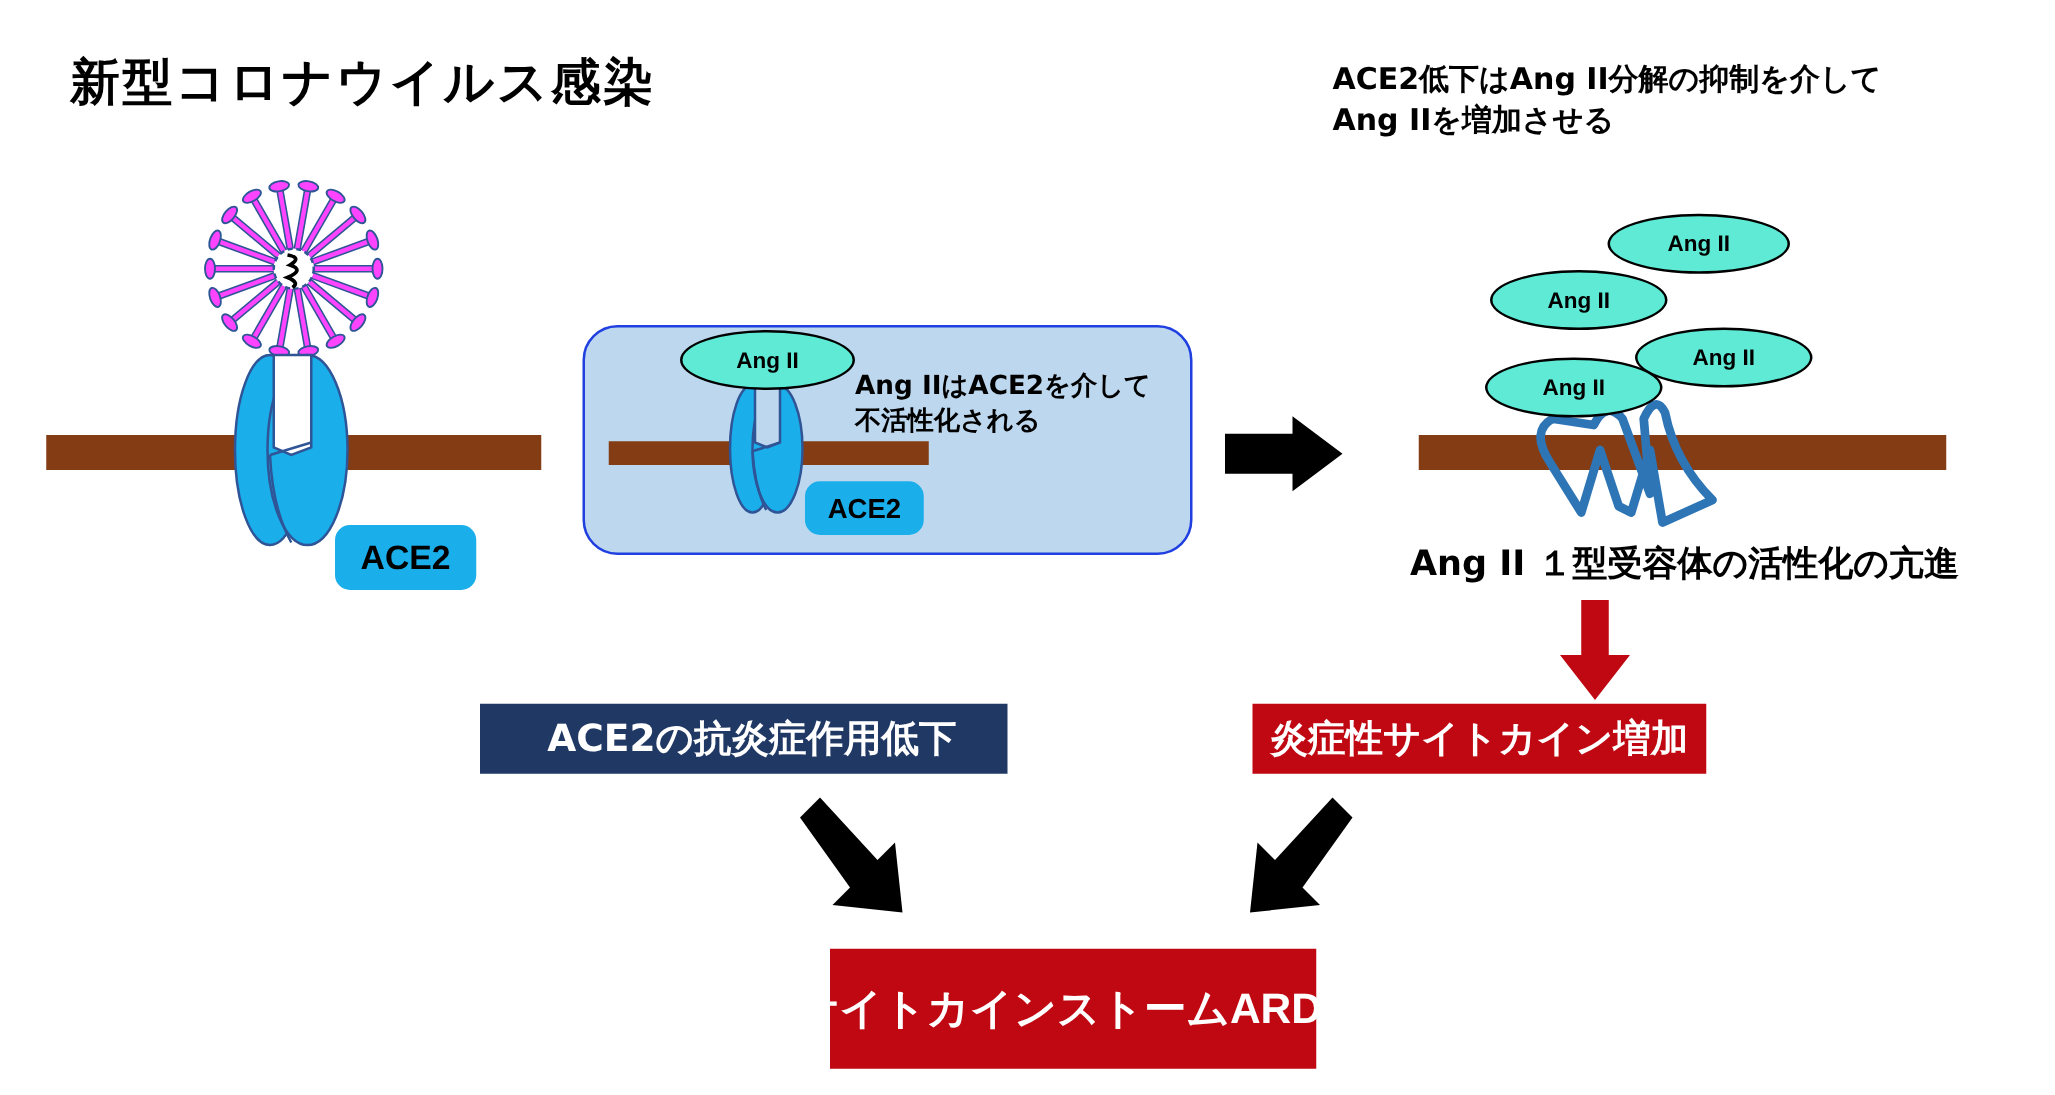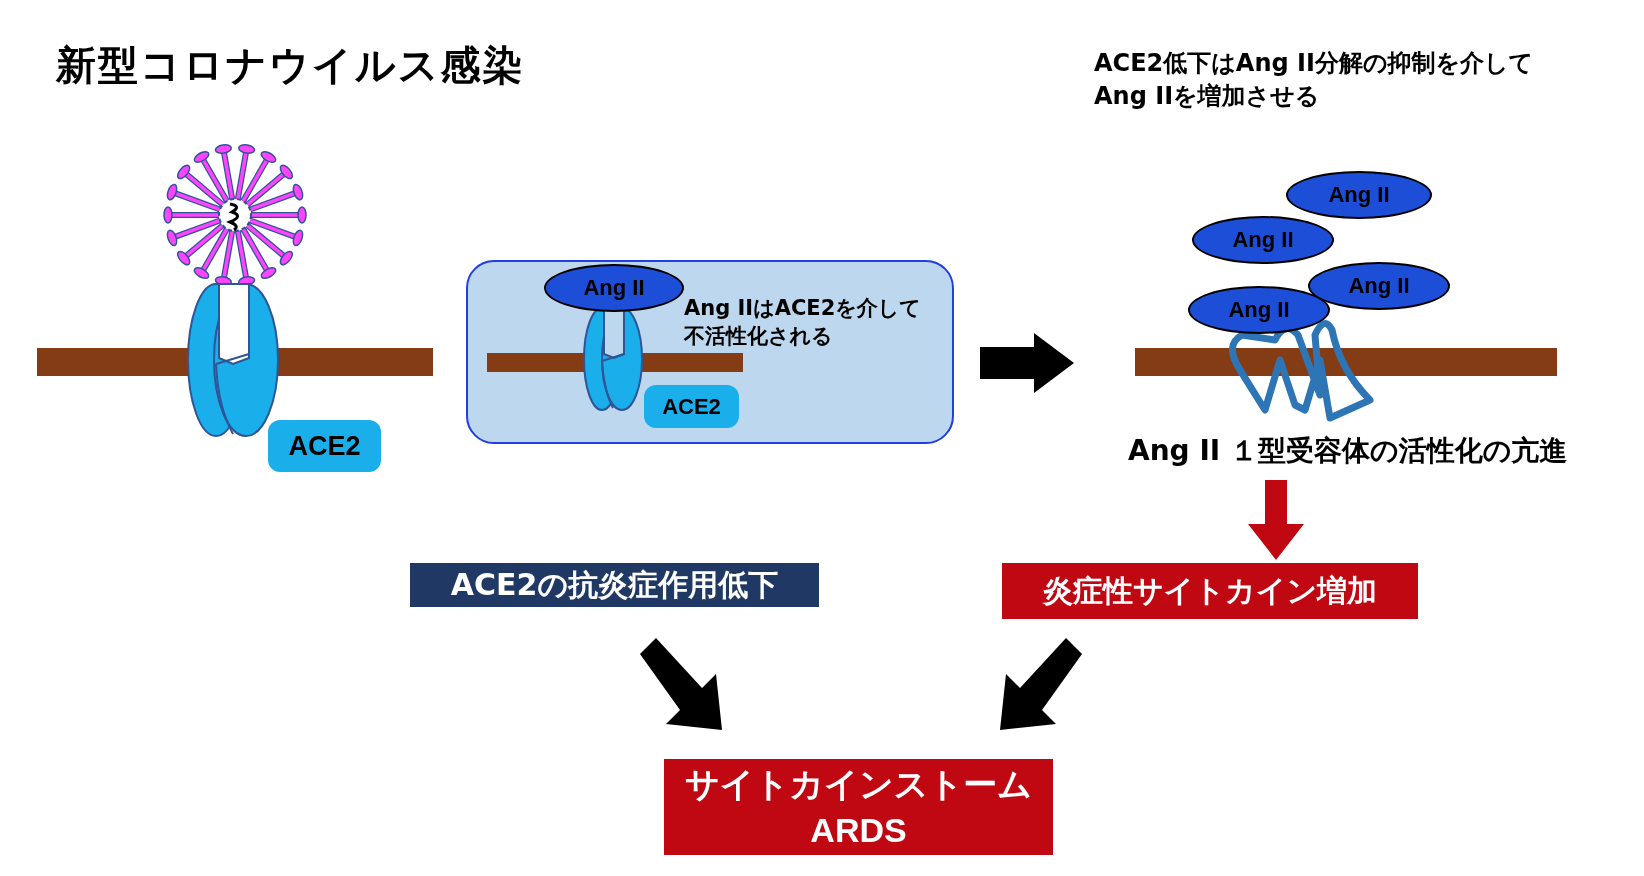--- a/index.html
+++ b/index.html
@@ -4,28 +4,28 @@
 <style>
   html, body { margin:0; padding:0; background:#ffffff; }
   body { width:1644px; height:876px; position:relative; overflow:hidden;
          font-family:"DejaVu Sans", "Liberation Sans", sans-serif; color:#000; }
   .abs { position:absolute; }
   .title { left:56px; top:38px; font-size:40px; font-weight:bold; letter-spacing:2px; white-space:nowrap; }
   .note { font-size:24px; font-weight:bold; line-height:33px; white-space:nowrap; }
   .membrane { background:#843c14; height:28px; }
   .label-ace2 { background:#1aaeeb; font-family:"Liberation Sans", sans-serif; font-weight:bold; font-size:27px;
                 display:flex; align-items:center; justify-content:center;border-radius:12px; }
-  .ang { background:#1d4ed8; border:2px solid #000; border-radius:50%;
+  .ang { background:#5eead4; border:2px solid #000; border-radius:50%;
          display:flex; align-items:center; justify-content:center;
-         font-family:"Liberation Sans", sans-serif; font-weight:bold; font-size:22px;text-align:right; }
+         font-family:"Liberation Sans", sans-serif; font-weight:bold; font-size:18px;text-align:right; }
   .panel { background:#bdd7ee; border:2px solid #1f3fe0; border-radius:28px; }
   .box { color:#fff; font-weight:bold; display:flex; align-items:center; justify-content:center; text-align:center; white-space:nowrap; }
   .box-blue { background:#203864; font-size:30px; }
   .box-red { background:#c00812; font-size:30px; }
-  .box-final { background:#c00812; font-size:34px; line-height:46px; flex-direction:column; }
+  .box-final { background:#c00812; font-size:34px; line-height:46px; flex-direction:row; }
   svg { position:absolute; overflow:visible; }
 </style>
 </head>
 <body>
 
 <div class="abs title">新型コロナウイルス感染</div>
 
 <div class="abs membrane" style="left:37px; top:348px; width:396px;"></div>
 
 <svg style="left:160px; top:140px;" width="150" height="150" viewBox="0 0 150 150" id="virus">
@@ -112,21 +112,21 @@
 <div class="abs label-ace2" style="left:644px; top:385px; width:95px; height:43px; font-size:22px;">ACE2</div>
 <div class="abs note" style="left:684px; top:294px; font-size:21px; line-height:28px; font-weight:bold;">
   <div>Ang IIはACE2を介して</div>
   <div>不活性化される</div>
 </div>
 
 <svg style="left:980px; top:333px;" width="94" height="60" viewBox="0 0 94 60">
   <polygon points="0,14 54,14 54,0 94,30 54,60 54,46 0,46" fill="#000"></polygon>
 </svg>
 
-<div class="abs note" style="left:1066px; top:47px;margin-left:28px;">
+<div class="abs note" style="left:1066px; top:47px;">
   <div>ACE2低下はAng II分解の抑制を介して</div>
   <div>Ang IIを増加させる</div>
 </div>
 
 <div class="abs membrane" style="left:1135px; top:348px; width:422px;"></div>
 
 <svg style="left:1220px; top:300px;" width="160" height="120" viewBox="0 0 160 120">
   <path d="M55 40 L22 35 Q4 45 20 70 L45 110 L60 60 L75 105 L85 110 L100 60 L110 118 L150 100 Q120 70 112 30 Q104 15 95 35 L100 95 L78 35 Q65 20 55 40 Z" fill="none" stroke="#2e75b6" stroke-width="7" stroke-linejoin="round"></path>
 </svg>
 
@@ -134,23 +134,23 @@
 <div class="abs ang" style="left:1192px; top:216px; width:138px; height:44px;">Ang II</div>
 <div class="abs ang" style="left:1308px; top:262px; width:138px; height:44px;">Ang II</div>
 <div class="abs ang" style="left:1188px; top:286px; width:138px; height:44px;">Ang II</div>
 
 <div class="abs note" style="left:1128px; top:434px; font-size:28px;">Ang II １型受容体の活性化の亢進</div>
 
 <svg style="left:1248px; top:480px;" width="56" height="80" viewBox="0 0 56 80">
   <polygon points="17,0 39,0 39,44 56,44 28,80 0,44 17,44" fill="#c00812"></polygon>
 </svg>
 
-<div class="abs box box-blue" style="left:410px; top:563px; width:409px; height:44px;">ACE2の抗炎症作用低下</div>
+<div class="abs box box-blue" style="left:384px; top:563px; width:409px; height:56px;padding-left:13px;">ACE2の抗炎症作用低下</div>
 
-<div class="abs box box-red" style="left:1002px; top:563px; width:416px; height:56px;">炎症性サイトカイン増加</div>
+<div class="abs box box-red" style="left:1002px; top:563px; width:363px; height:56px;">炎症性サイトカイン増加</div>
 
 <svg style="left:640px; top:638px;" width="90" height="92" viewBox="0 0 90 92">
   <polygon points="0,16 16,0 62,50 76,36 82,92 26,86 40,72" fill="#000"></polygon>
 </svg>
 
 <svg style="left:992px; top:638px;" width="90" height="92" viewBox="0 0 90 92">
   <polygon points="90,16 74,0 28,50 14,36 8,92 64,86 50,72" fill="#000"></polygon>
 </svg>
 
 <div class="abs box box-final" style="left:664px; top:759px; width:389px; height:96px;">

